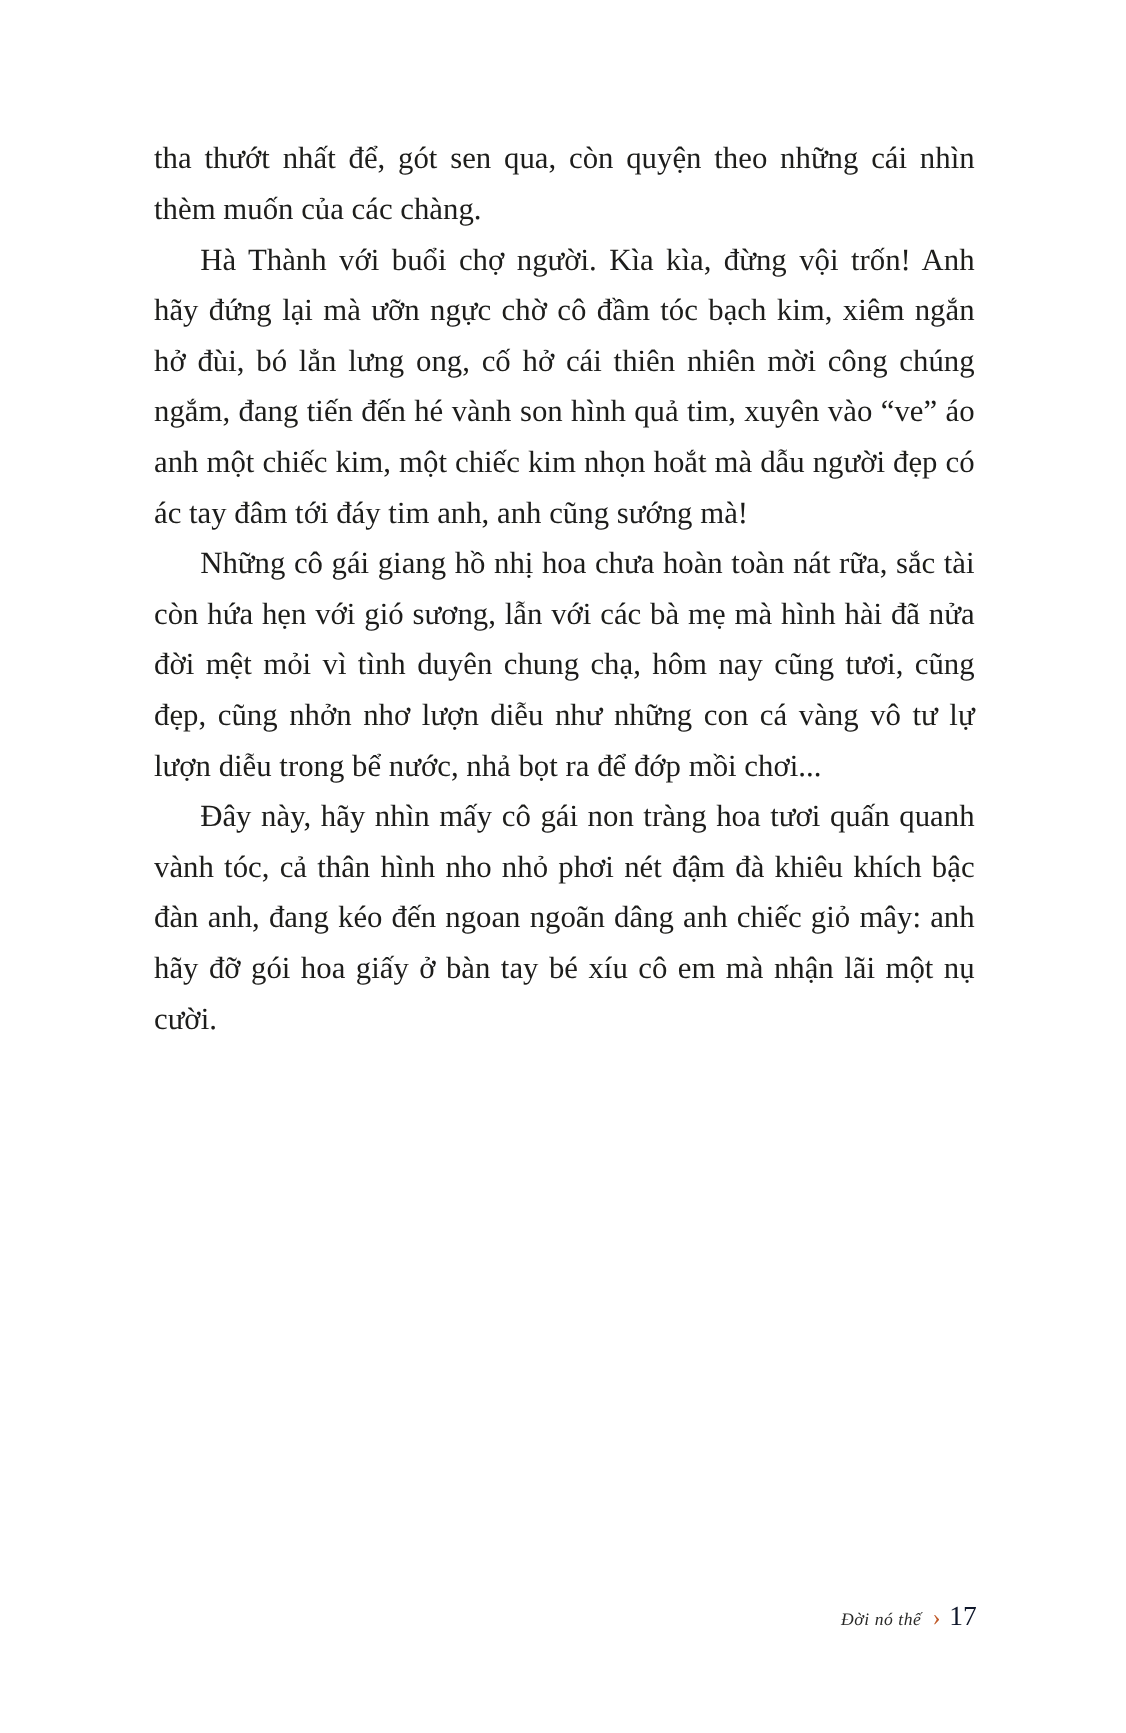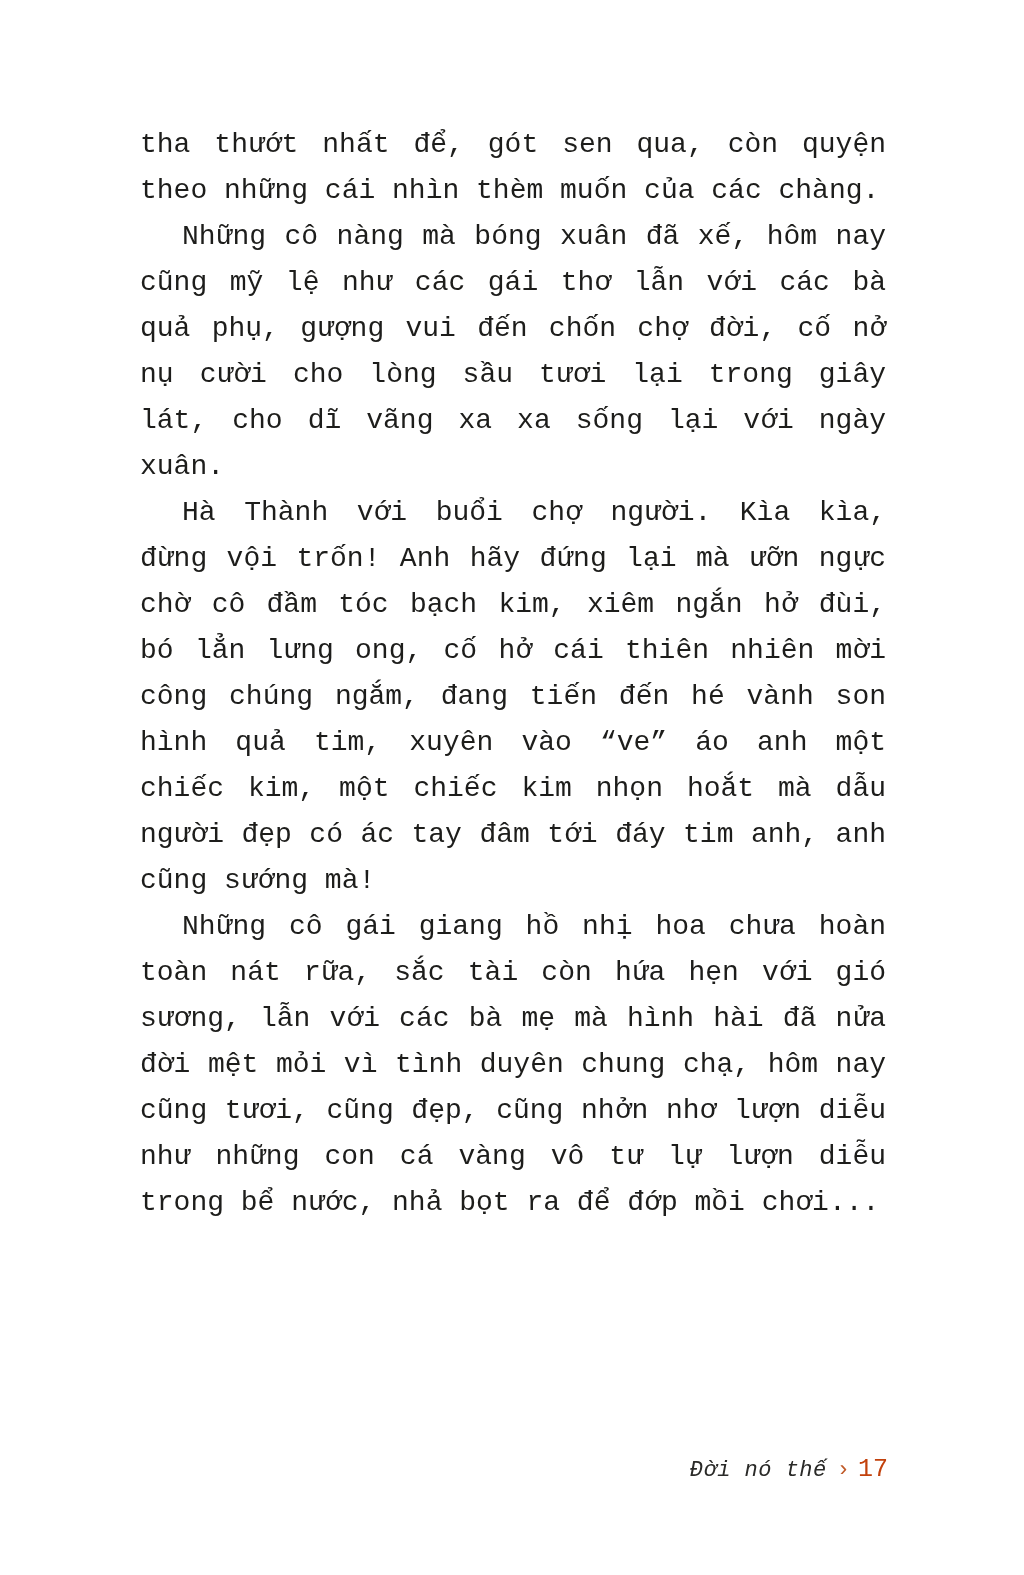--- a/index.html
+++ b/index.html
@@ -5,21 +5,21 @@
   html, body {
     margin: 0;
     padding: 0;
     background: #ffffff;
   }
   .page {
     position: relative;
     width: 1024px;
     height: 1575px;
     background: #ffffff;
-    font-family: Liberation Mono, monospace;
+    font-family: Liberation Serif, serif;
     color: #1d1d1b;
     overflow: hidden;
     box-sizing: border-box;
   }
   .text-block {
     position: absolute;
     top: 122px;
     left: 140px;
     width: 746px;
     font-size: 28px;
@@ -40,46 +40,46 @@
     top: 1455px;
     left: 140px;
     width: 748px;
     text-align: right;
     font-size: 24px;
     line-height: 30px;
     white-space: nowrap;
   }
   .footer .running-title {
     font-style: italic;
-    font-size: 22px;
+    font-size: 16px;
     color: #2a2a28;
     letter-spacing: 0.5px;
     margin-left: 17px;
   }
   .footer .separator {
     color: #c05a28;
     font-style: normal;
     font-size: 22px;
     margin: 0 8px 0 10px;
   }
   .footer .page-number {
     font-style: normal;
     font-size: 25px;
-    color: #c2410c;
+    color: #0f172a;
   }
 </style>
 </head>
 <body>
 
 <div class="page">
 
   <div class="text-block">
     <p class="no-indent">tha thướt nhất để, gót sen qua, còn quyện theo những cái nhìn thèm muốn của các chàng.</p>
-    <p>Những cô nàng mà bóng xuân đã xế, hôm nay cũng mỹ lệ như các gái thơ lẫn với các bà quả phụ, gượng vui đến chốn chợ đời, cố nở nụ cười cho lòng sầu tươi lại trong giây lát, cho dĩ vãng xa xa sống lại với ngày xuân.</p>
     <p>Hà Thành với buổi chợ người. Kìa kìa, đừng vội trốn! Anh hãy đứng lại mà ưỡn ngực chờ cô đầm tóc bạch kim, xiêm ngắn hở đùi, bó lẳn lưng ong, cố hở cái thiên nhiên mời công chúng ngắm, đang tiến đến hé vành son hình quả tim, xuyên vào “ve” áo anh một chiếc kim, một chiếc kim nhọn hoắt mà dẫu người đẹp có ác tay đâm tới đáy tim anh, anh cũng sướng mà!</p>
     <p>Những cô gái giang hồ nhị hoa chưa hoàn toàn nát rữa, sắc tài còn hứa hẹn với gió sương, lẫn với các bà mẹ mà hình hài đã nửa đời mệt mỏi vì tình duyên chung chạ, hôm nay cũng tươi, cũng đẹp, cũng nhởn nhơ lượn diễu như những con cá vàng vô tư lự lượn diễu trong bể nước, nhả bọt ra để đớp mồi chơi...</p>
+    <p>Đây này, hãy nhìn mấy cô gái non tràng hoa tươi quấn quanh vành tóc, cả thân hình nho nhỏ phơi nét đậm đà khiêu khích bậc đàn anh, đang kéo đến ngoan ngoãn dâng anh chiếc giỏ mây: anh hãy đỡ gói hoa giấy ở bàn tay bé xíu cô em mà nhận lãi một nụ cười.</p>
   </div>
 
   <div class="footer">
     <span class="running-title">Đời nó thế</span><span class="separator">›</span><span class="page-number">17</span>
   </div>
 
 </div>
 
 </body></html>

